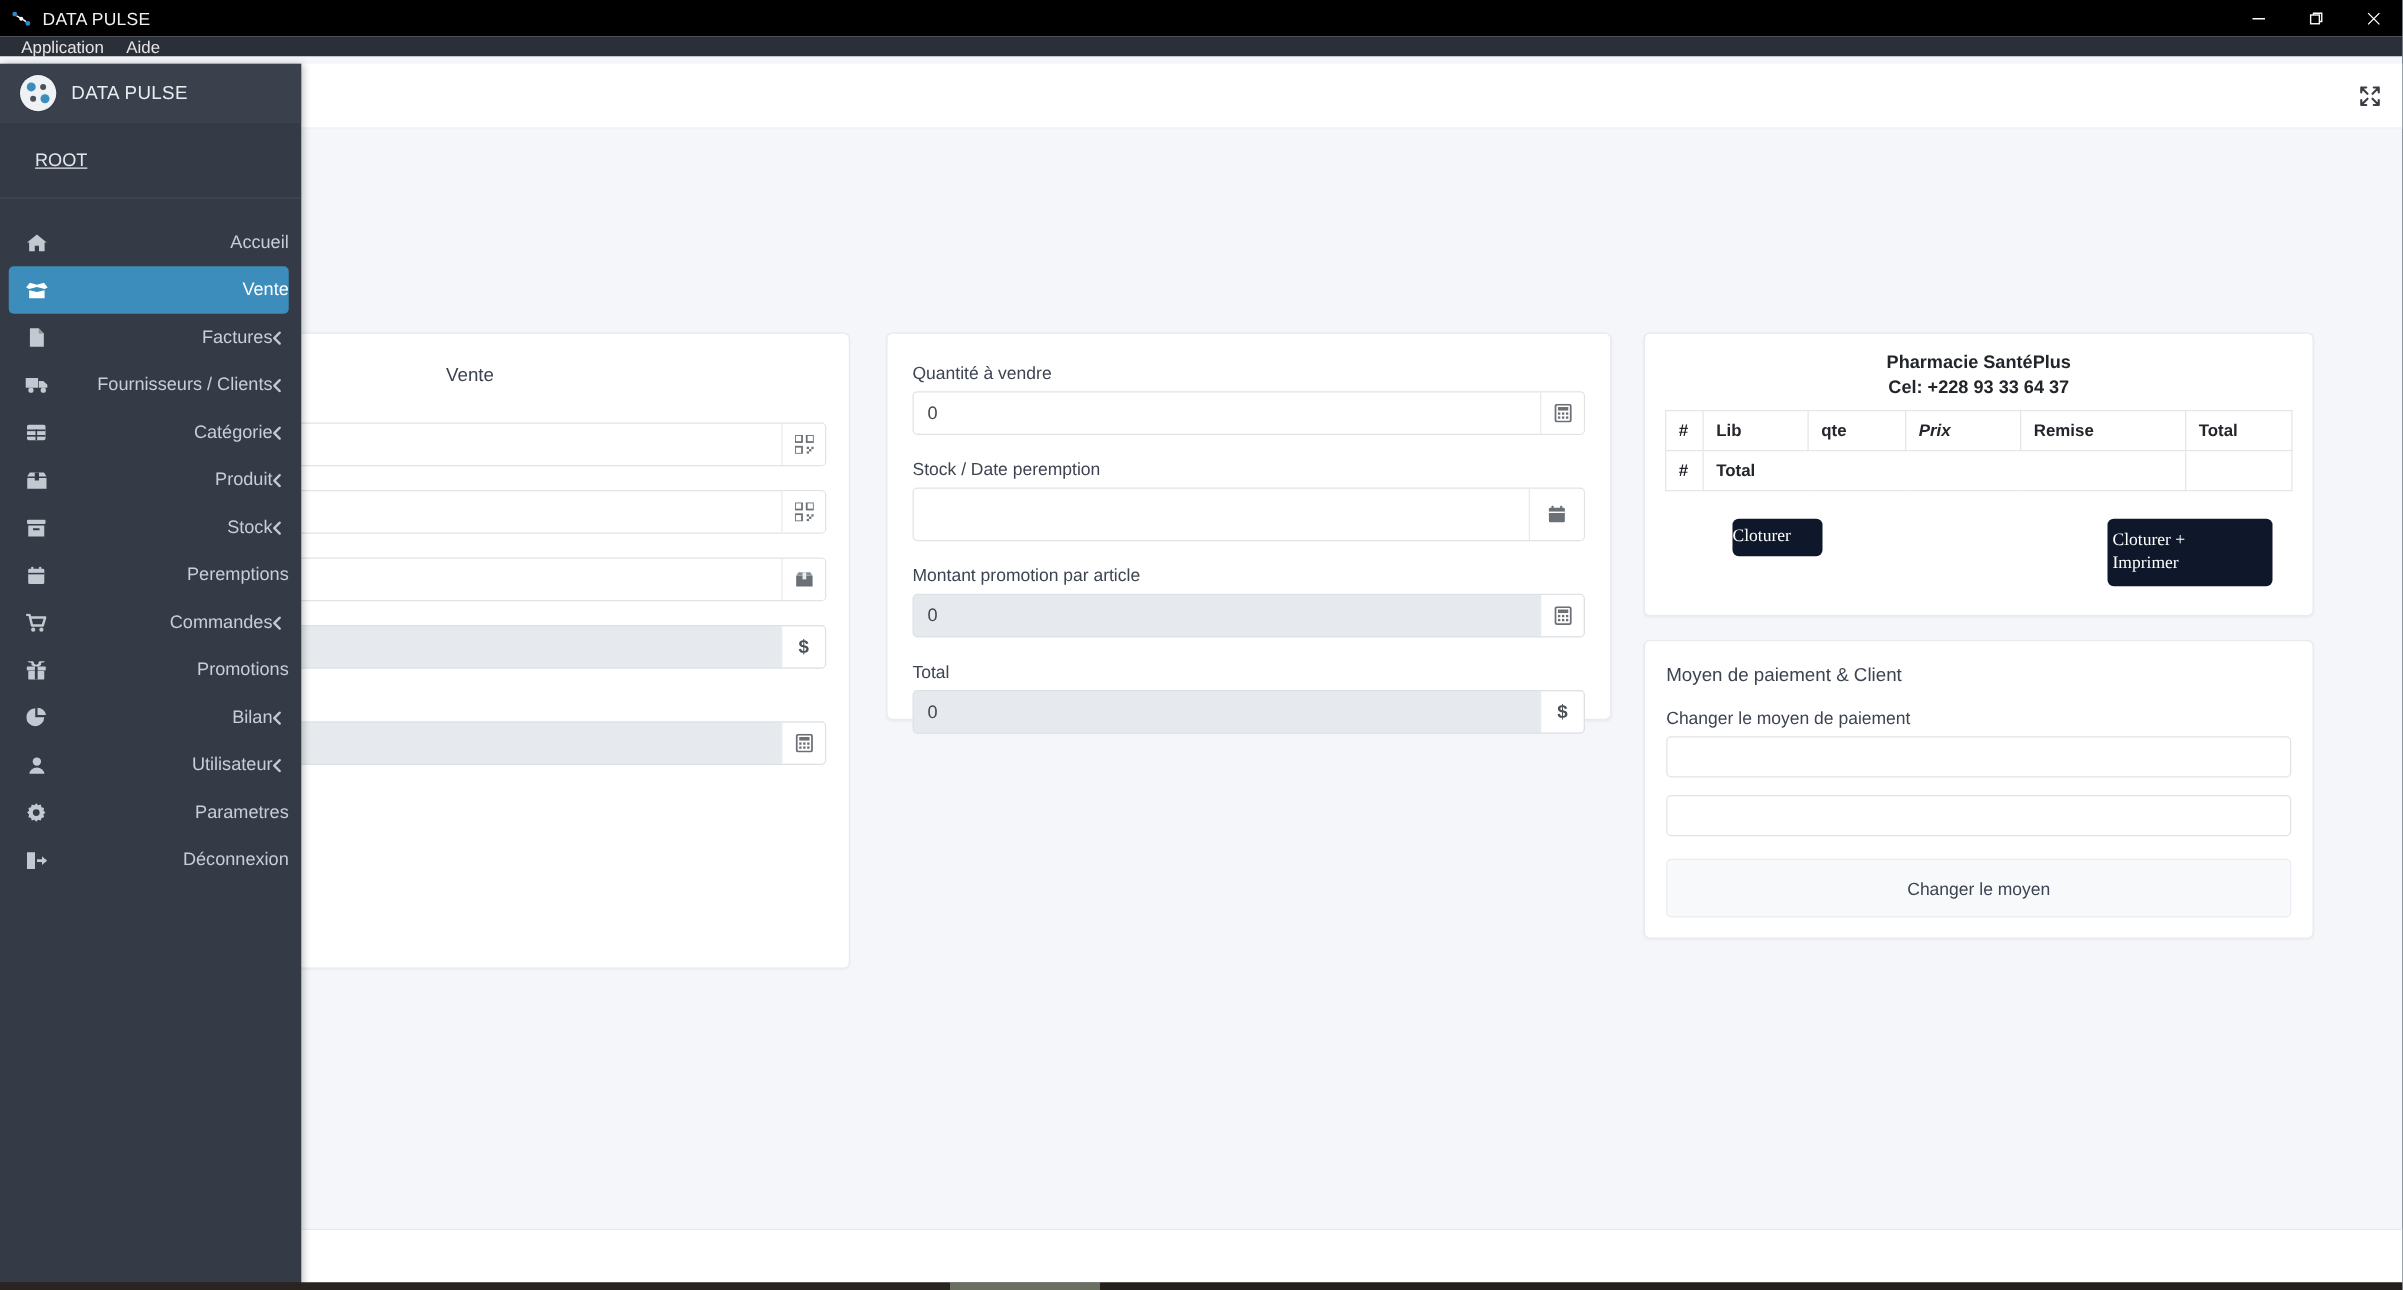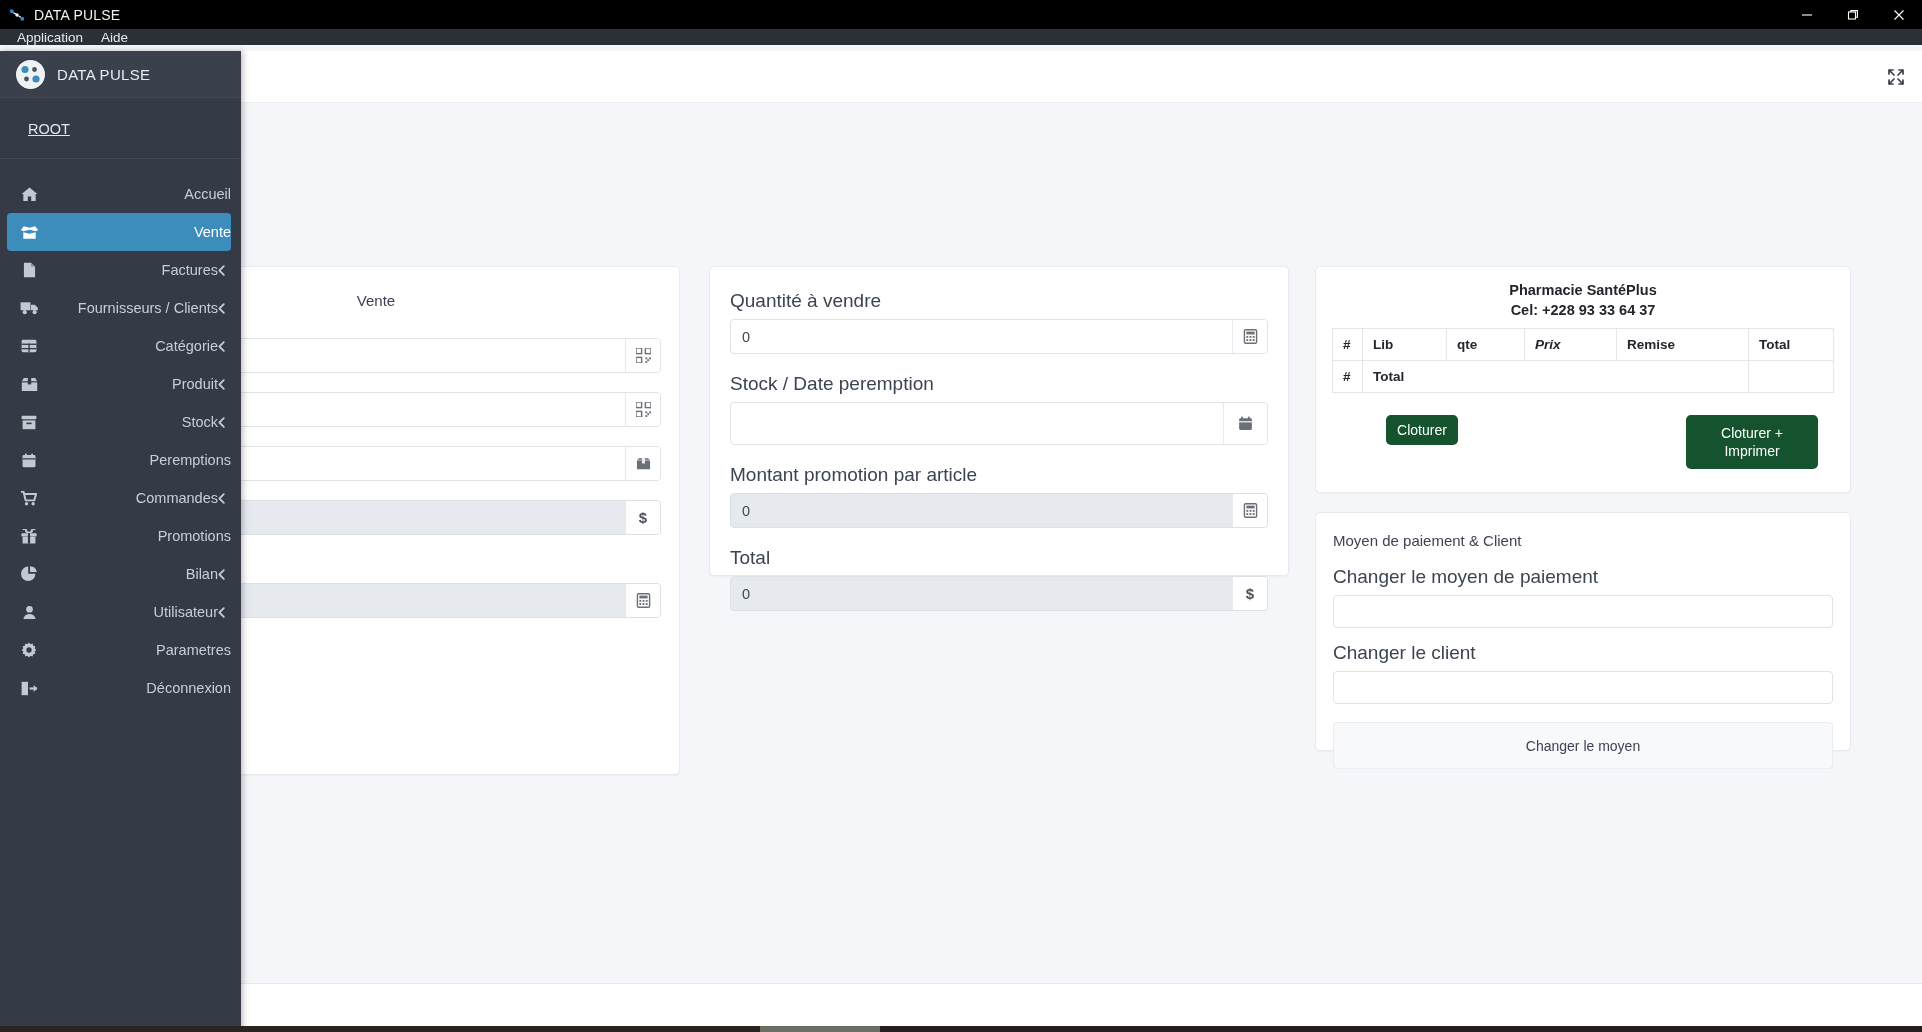--- a/index.html
+++ b/index.html
@@ -108,21 +108,21 @@
     text-align: center;
     font-size: 15px; color: #3b4351;
     margin-top: 25px;
   }
   .left-field { margin: 0 18px; }
   .left-field + .left-field { margin-top: 0; }
 
   
   .lbl {
     display: block;
-    font-size: 19px;
+    font-size: 14px;
     color: #3d4451;
     margin-bottom: 7px;
   }
   .igroup {
     display: flex; align-items: stretch;
     border: 1px solid #dfe3e8;
     border-radius: 4px;
     background: #ffffff;
     height: 35px;
     overflow: hidden;
@@ -195,27 +195,27 @@
   table.ticket th.c-qte  { width: 78px; }
   table.ticket th.c-prix { width: 92px; font-style: italic; }
   table.ticket th.c-rem  { width: 132px; }
 
   .ticket-actions {
     display: flex; align-items: flex-start;
     margin-top: 22px;
     padding: 0 6px;
   }
   .btn-dark {
-    background: #14532d;
+    background: #0f172a;
     color: #ffffff;
     border: 0; border-radius: 5px;
     font-size: 14px;
-    font-family: Liberation Sans, sans-serif;
+    font-family: Liberation Serif, serif;
     cursor: pointer;
-    text-align: center;
+    text-align: left;
     line-height: 1.3;
   }
   .btn-cloturer {
     margin-left: 48px;
     width: 72px; height: 30px;
   }
   .btn-cloturer-imp {
     margin-left: auto; margin-right: 10px;
     width: 132px; height: 54px;
     padding: 6px 4px;
@@ -571,21 +571,20 @@
 
       <div class="card card-pay">
         <div class="pay-head">Moyen de paiement &amp; Client</div>
 
         <div class="pay-field">
           <label class="lbl">Changer le moyen de paiement</label>
           <input class="pay-input" type="text" value="" style="">
         </div>
 
         <div class="pay-field">
-          <label class="lbl">Changer le client</label>
           <input class="pay-input" type="text" value="" style="">
         </div>
 
         <button class="btn-light">Changer le moyen</button>
       </div>
 
     </div>
 
     <div class="page-footer"></div>
   </div>

